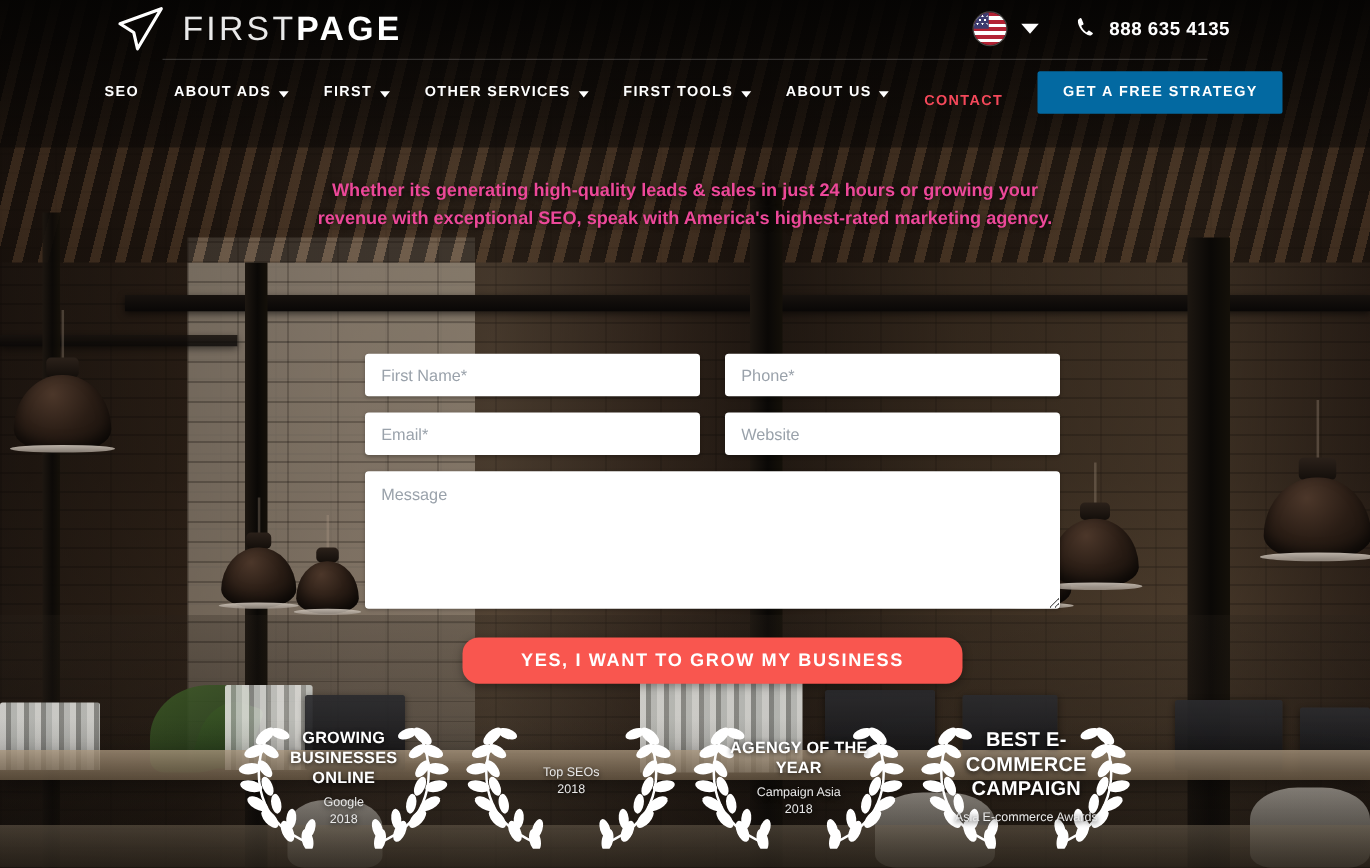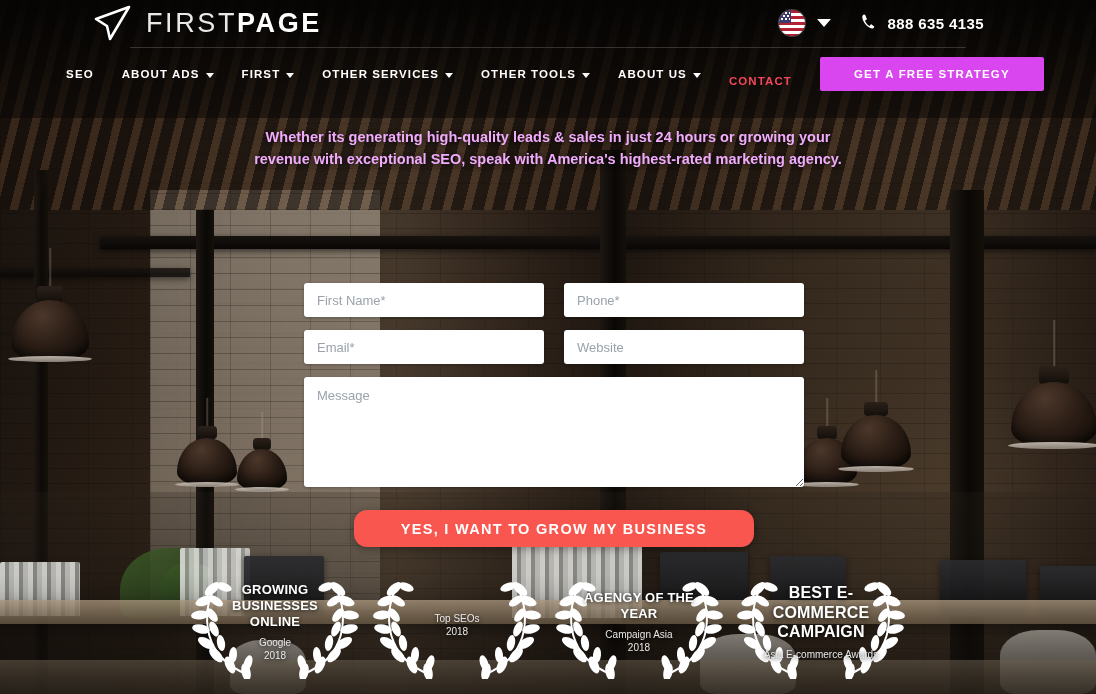--- a/index.html
+++ b/index.html
@@ -207,43 +207,43 @@
     color:#fff; font-size:11.5px; font-weight:700; letter-spacing:1.1px;
     text-decoration:none; padding:0 14px; white-space:nowrap; cursor:pointer;
   }
   .nav-item.contact { color:#f4485a; padding:0 10px 0 14px;margin-top:13px; }
   .caret-sm {
     width:0;height:0;border-left:4px solid transparent;border-right:4px solid transparent;
     border-top:5px solid #ffffff; position:relative; top:1px;
   }
   .cta-nav {
     margin-left:18px;
-    background:#d946ef; color:#fff; border:none;
+    background:#0369a1; color:#fff; border:none;
     font-family:"Liberation Sans",sans-serif;
     font-size:11.5px; font-weight:700; letter-spacing:1.2px;
-    padding:0 34px; height:34px; border-radius:2px; cursor:pointer;
+    padding:0 20px; height:34px; border-radius:2px; cursor:pointer;
     white-space:nowrap;
   }
 
   
   .hero { position:absolute; left:0; top:118px; width:1096px; z-index:15; text-align:center; }
   .hero h1 {
     color:#fff; font-size:34px; font-weight:700; letter-spacing:-0.2px;
     text-shadow: 0 2px 10px rgba(0,0,0,.75);
     line-height:1.2;
   }
   .hero p {
-    margin: 8px auto 0; width:600px;
-    color:#f0abfc; font-size:14.5px; font-weight:700; line-height:1.55;
+    margin: 24px auto 0; width:600px;
+    color:#ec4899; font-size:14.5px; font-weight:700; line-height:1.55;
     text-shadow: 0 1px 6px rgba(0,0,0,.8);
   }
 
   
   .form {
-    position:absolute; left:304px; top:283px; width:500px; z-index:15;
+    position:absolute; left:292px; top:283px; width:556px; z-index:15;
   }
   .row { display:flex; gap:20px; margin-bottom:13px; }
   .field {
     flex:1; height:34px; border:none; border-radius:3px;
     background:#ffffff; padding:0 13px;
     font-family:"Liberation Sans",sans-serif; font-size:13px; color:#333;
     box-shadow: 0 1px 3px rgba(0,0,0,.25);
     outline:none;
   }
   .field::placeholder { color:#9aa2ab; }
@@ -401,21 +401,21 @@
       </a>
       <a class="nav-item" href="#">
         <span>FIRST</span>
         <span class="caret-sm"></span>
       </a>
       <a class="nav-item" href="#">
         <span>OTHER SERVICES</span>
         <span class="caret-sm"></span>
       </a>
       <a class="nav-item" href="#">
-        <span>OTHER TOOLS</span>
+        <span>FIRST TOOLS</span>
         <span class="caret-sm"></span>
       </a>
       <a class="nav-item" href="#">
         <span>ABOUT US</span>
         <span class="caret-sm"></span>
       </a>
       <a class="nav-item contact" href="#">
         <span>CONTACT</span>
       </a>
       <button class="cta-nav">GET A FREE STRATEGY</button>

